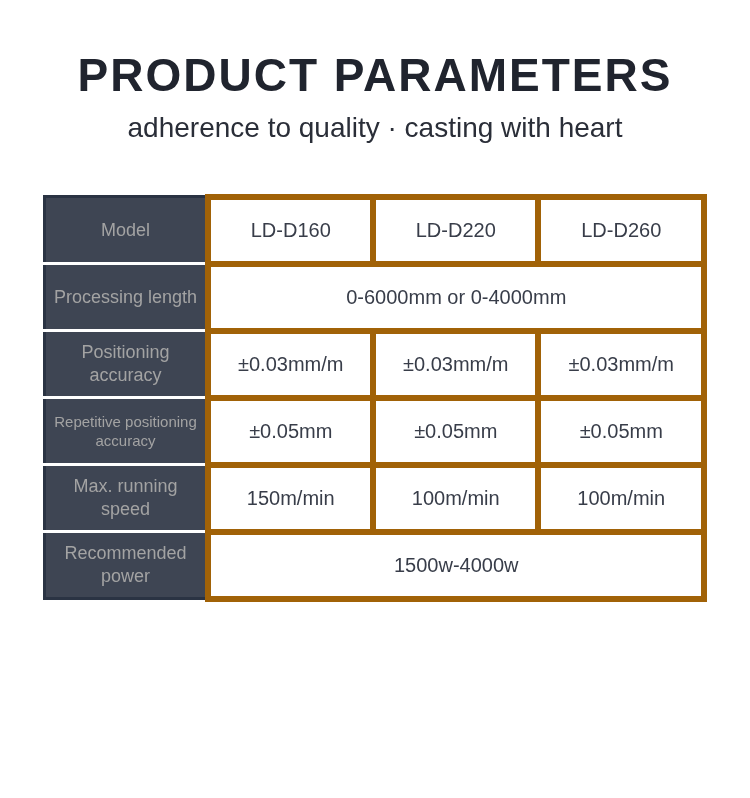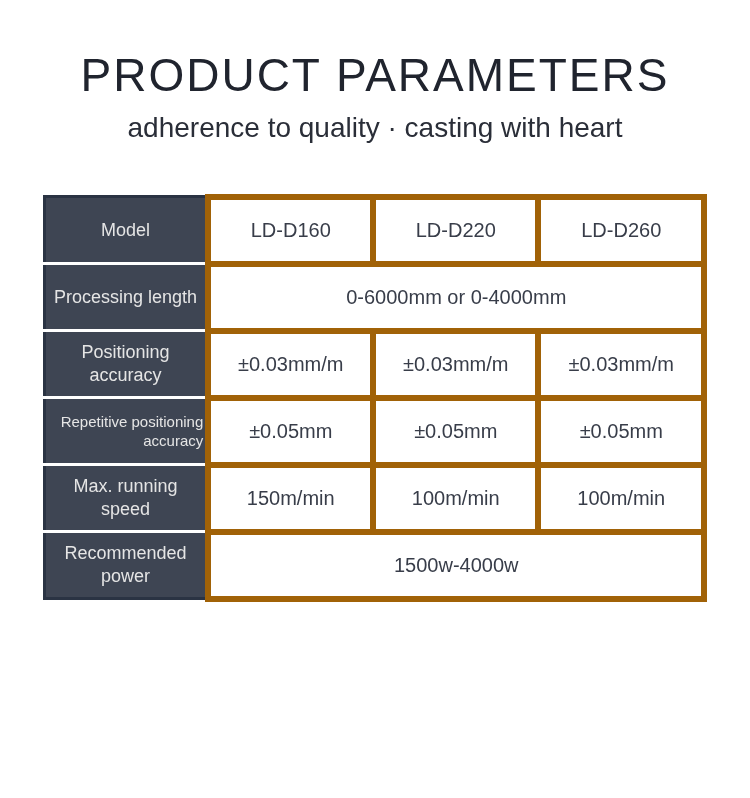--- a/index.html
+++ b/index.html
@@ -15,21 +15,21 @@
     width: 750px;
     height: 798px;
     background: #ffffff;
   }
   .title {
     margin: 0;
     padding-top: 50px;
     text-align: center;
     font-size: 46px;
     line-height: 1.1;
-    font-weight: 400;
+    font-weight: 700;
     letter-spacing: 2px;
     color: #20242e;
   }
   .subtitle {
     margin: 0;
     margin-top: 11px;
     text-align: center;
     font-size: 28px;
     line-height: 1.15;
     font-weight: 400;
@@ -39,38 +39,37 @@
     width: 660px;
     margin: 50px auto 0 auto;
     border-collapse: collapse;
     table-layout: fixed;
   }
   .spec-table tr {
     height: 67px;
   }
   .spec-table th {
     background: #3e4553;
-    color: #e5e5e5;
+    color: #a3a3a3;
     font-weight: 400;
     font-size: 18px;
     line-height: 1.3;
     text-align: center;
     vertical-align: middle;
     padding: 0 5px;
     border-left: 3px solid #2a3343;
     border-right: 3px solid #2a3343;
     border-top: 3px solid #ffffff;
     border-bottom: 3px solid #ffffff;
   }
   .spec-table tr:first-child th { border-top-color: #2a3343; }
   .spec-table tr:last-child th  { border-bottom-color: #2a3343; margin-left: 6px; }
   .spec-table th.small {
     font-size: 15px;
     padding: 0 2px;
-    text-align: right;
   }
   .spec-table td {
     background: #ffffff;
     color: #383d49;
     font-size: 20px;
     text-align: center;
     vertical-align: middle;
     border: 6px solid #a16207;
     padding: 0 2px;
   }

